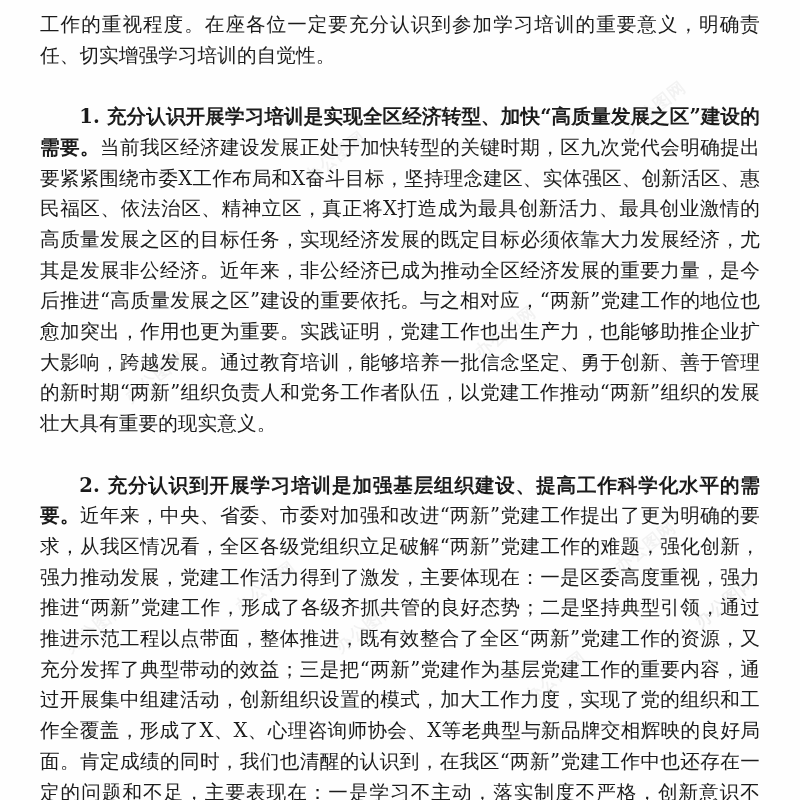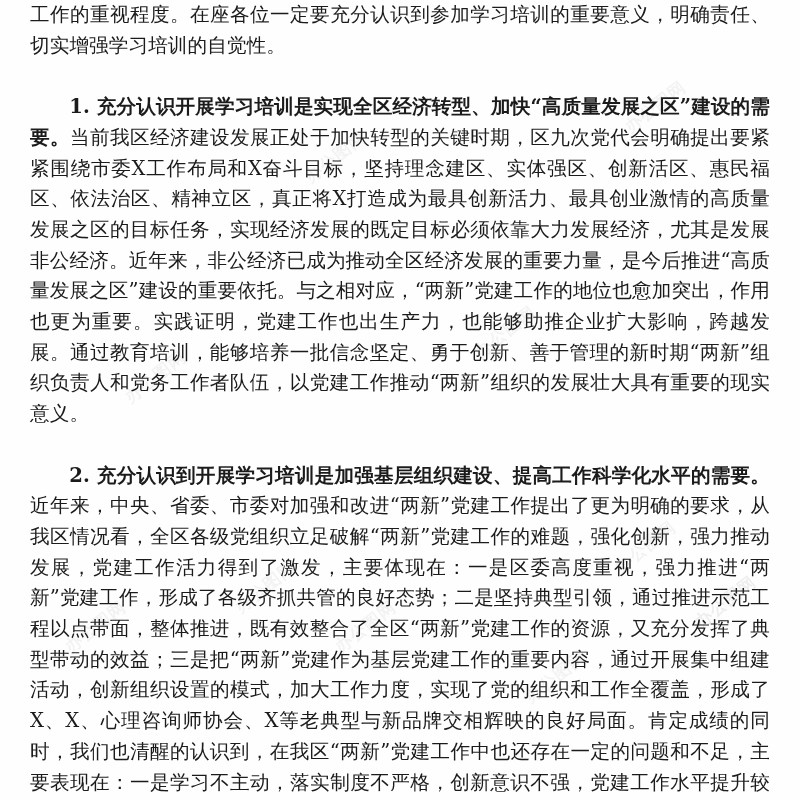--- a/index.html
+++ b/index.html
@@ -49,21 +49,21 @@
   .wm-9 { left: 60px;   top: 640px; }
   .wm-10{ left: 520px;  top: 690px; }
 
   .body-text {
     position: relative;
     z-index: 2;
     padding: 0 30px 0 30px;
   }
 
   p.para {
-    margin: 0;
+    margin: 10px;
     font-size: 19.6px;
     line-height: 30.7px;
     text-align: justify;
     text-align-last: left;
     text-justify: inter-character;
     color: #1b1b1b;
     letter-spacing: 0.1px;
   }
 
   p.indent {

